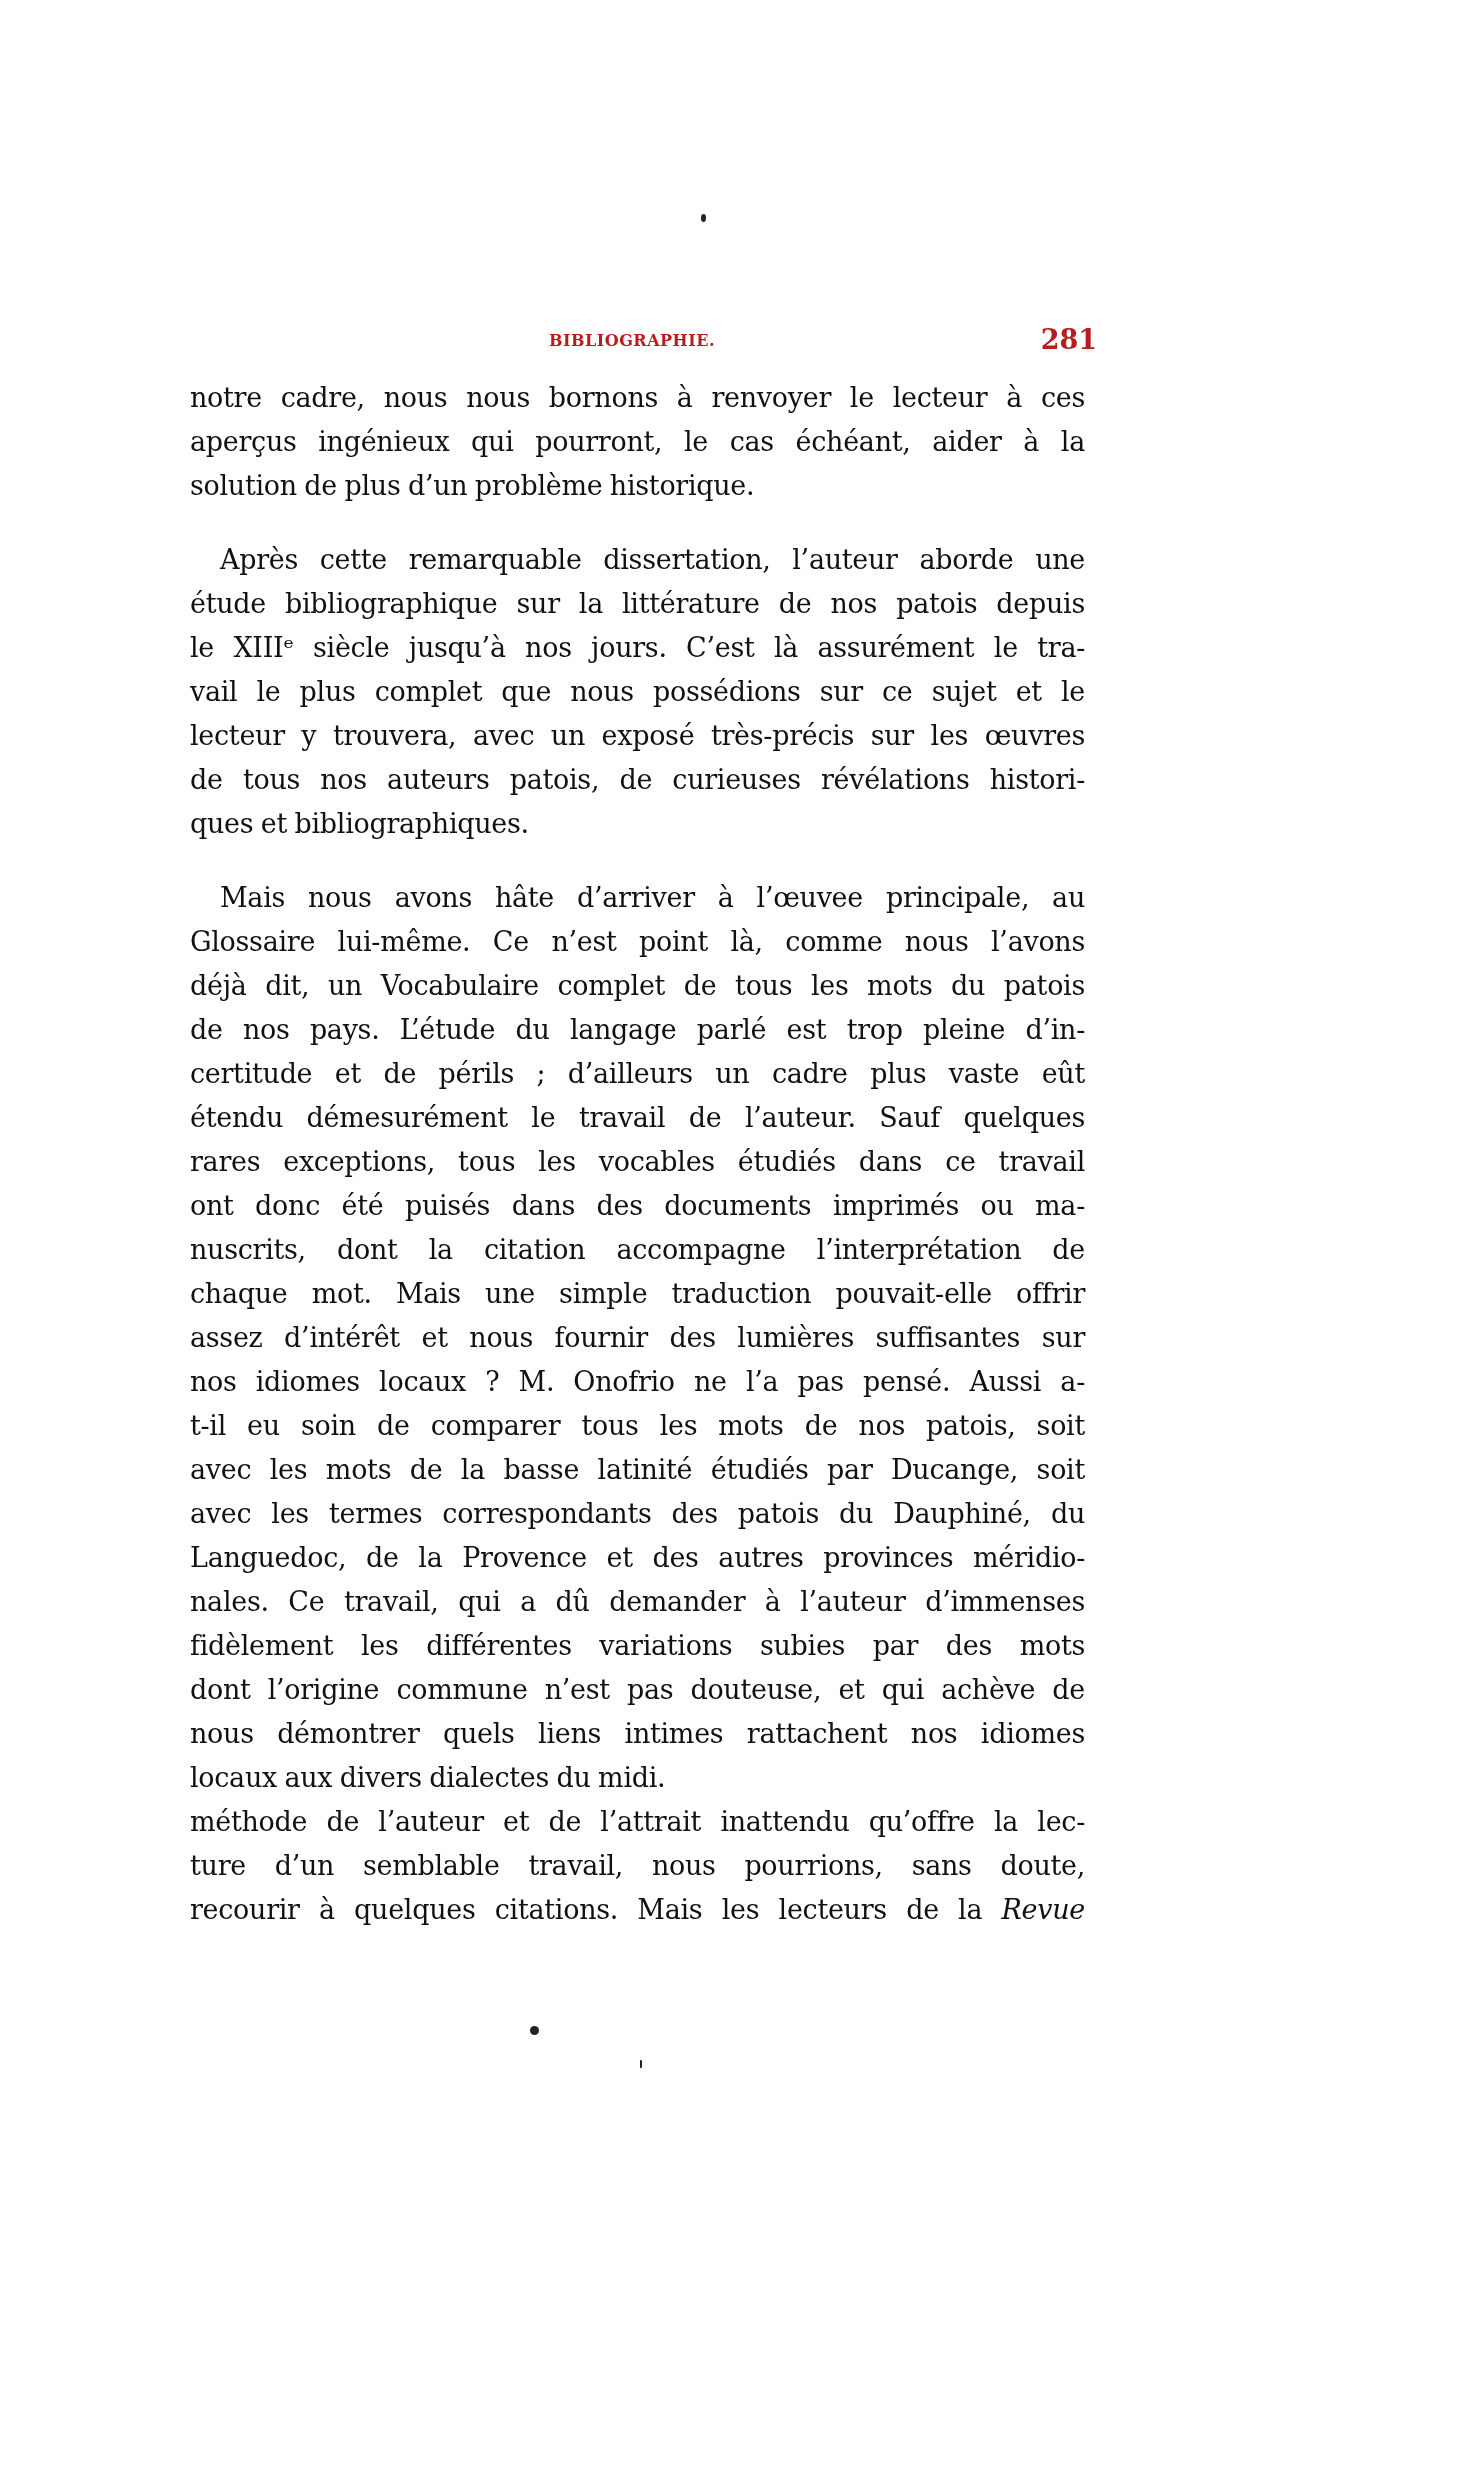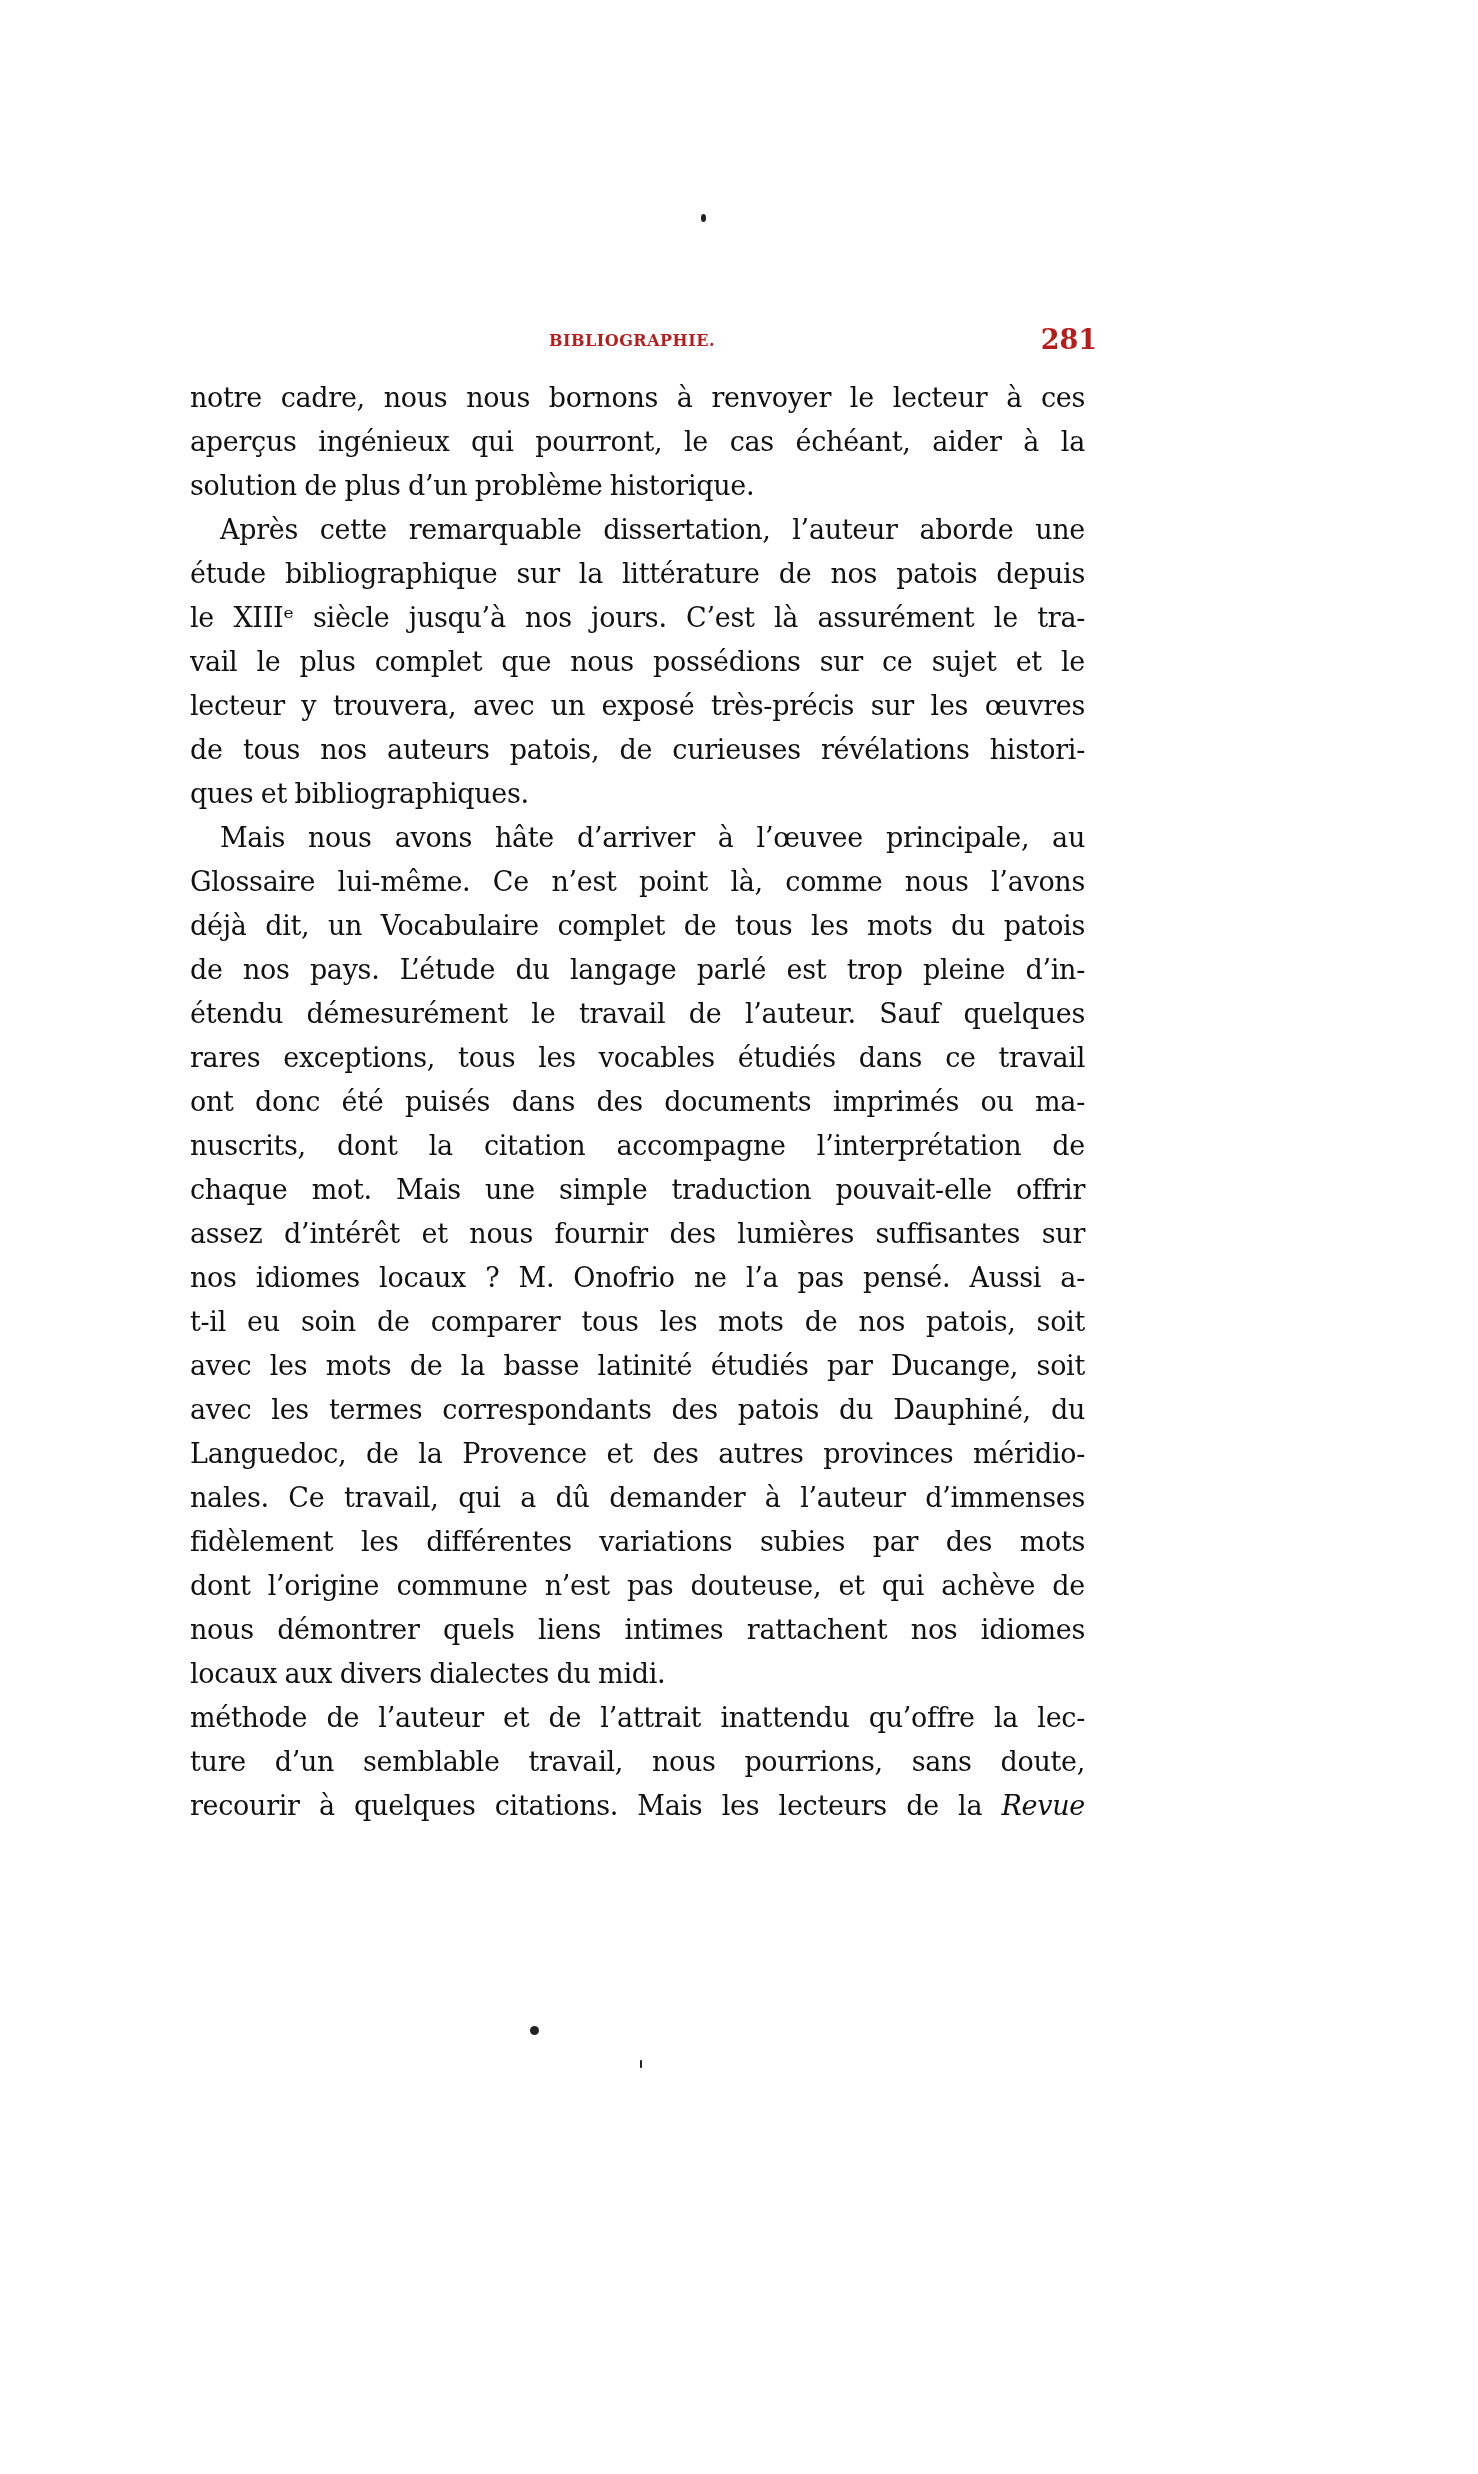--- a/index.html
+++ b/index.html
@@ -60,21 +60,21 @@
       display: block;
       height: 44px;
       line-height: 44px;
       font-size: 27px;
       white-space: nowrap;
       text-align: justify;
       text-align-last: justify;
       letter-spacing: -0.3px;
       word-spacing: -0.8px;
     }
-    .line.indent { padding-left: 30px; }
+    .line.indent { padding-left: 30px; margin-top: 30px; }
     .line.last { text-align-last: left; }
     .line i { font-style: italic; margin-top: 24px; }
     .speck {
       position: absolute;
       background: #222;
       border-radius: 50%;
     }
   </style>
 </head>
 <body>
@@ -94,20 +94,21 @@
       <span class="line"><span>étude bibliographique sur la littérature de nos patois depuis</span></span>
       <span class="line"><span>le XIIIᵉ siècle jusqu’à nos jours. C’est là assurément le tra-</span></span>
       <span class="line"><span>vail le plus complet que nous possédions sur ce sujet et le</span></span>
       <span class="line"><span>lecteur y trouvera, avec un exposé très-précis sur les œuvres</span></span>
       <span class="line"><span>de tous nos auteurs patois, de curieuses révélations histori-</span></span>
       <span class="line last"><span>ques et bibliographiques.</span></span>
       <span class="line indent"><span>Mais nous avons hâte d’arriver à l’œuvee principale, au</span></span>
       <span class="line"><span>Glossaire lui-même. Ce n’est point là, comme nous l’avons</span></span>
       <span class="line"><span>déjà dit, un Vocabulaire complet de tous les mots du patois</span></span>
       <span class="line"><span>de nos pays. L’étude du langage parlé est trop pleine d’in-</span></span>
+      <span class="line"><span>certitude et de périls ; d’ailleurs un cadre plus vaste eût</span></span>
       <span class="line"><span>étendu démesurément le travail de l’auteur. Sauf quelques</span></span>
       <span class="line"><span>rares exceptions, tous les vocables étudiés dans ce travail</span></span>
       <span class="line"><span>ont donc été puisés dans des documents imprimés ou ma-</span></span>
       <span class="line"><span>nuscrits, dont la citation accompagne l’interprétation de</span></span>
       <span class="line"><span>chaque mot. Mais une simple traduction pouvait-elle offrir</span></span>
       <span class="line"><span>assez d’intérêt et nous fournir des lumières suffisantes sur</span></span>
       <span class="line"><span>nos idiomes locaux ? M. Onofrio ne l’a pas pensé. Aussi a-</span></span>
       <span class="line"><span>t-il eu soin de comparer tous les mots de nos patois, soit</span></span>
       <span class="line"><span>avec les mots de la basse latinité étudiés par Ducange, soit</span></span>
       <span class="line"><span>avec les termes correspondants des patois du Dauphiné, du</span></span>

